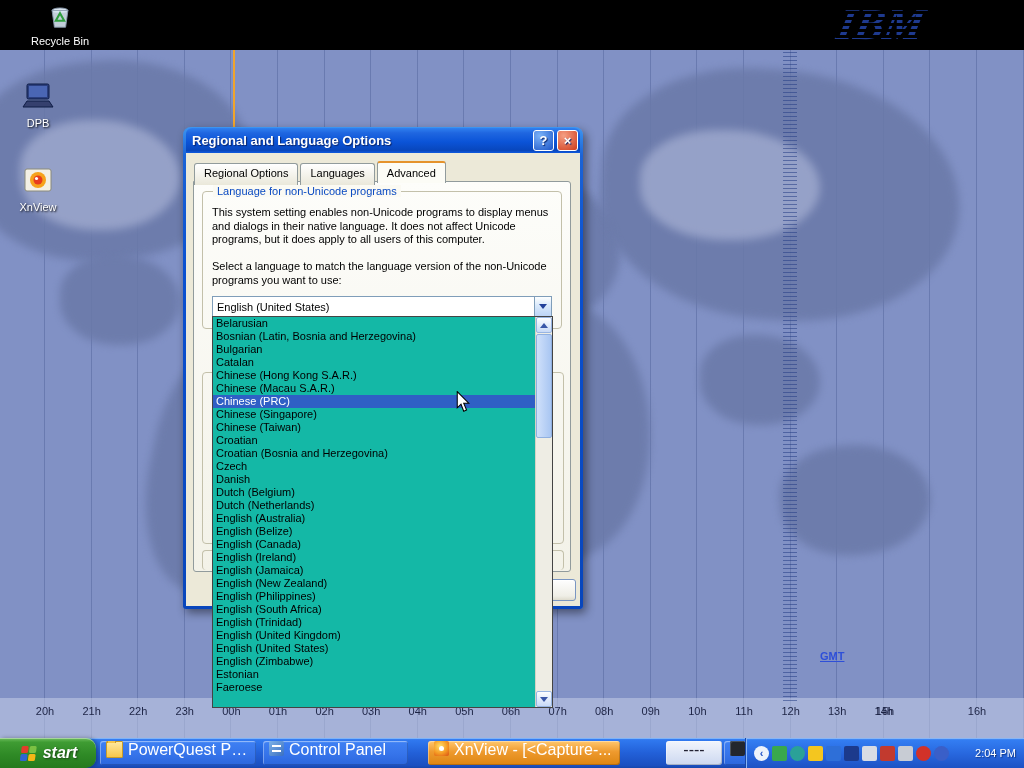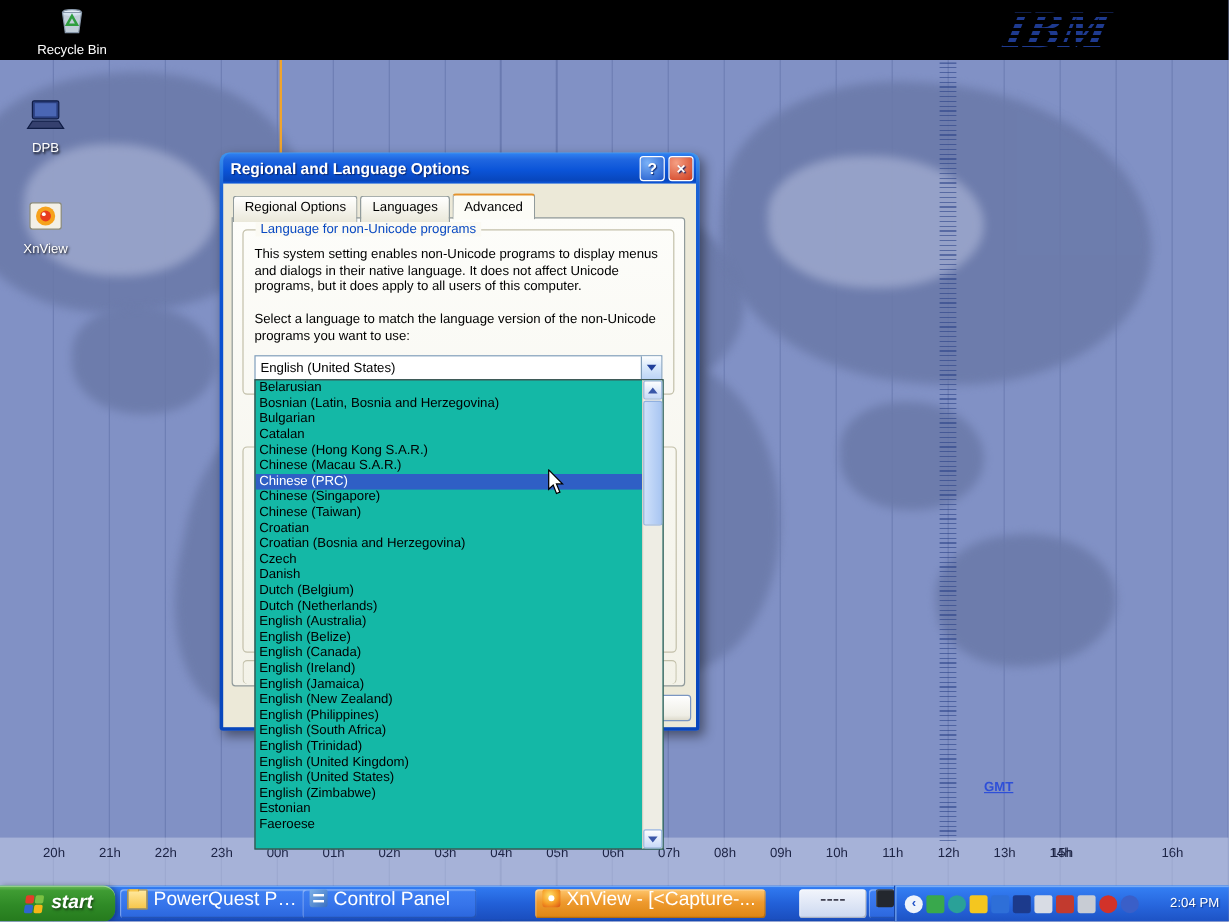--- a/index.html
+++ b/index.html
@@ -109,21 +109,21 @@
   .start-btn{position:absolute;left:0;top:0;width:96px;height:30px;border-radius:0 10px 10px 0;
     background:linear-gradient(180deg,#6fbf5f 0%,#3f9c33 14%,#2f8a26 55%,#257a1d 100%);
     box-shadow:inset 0 1px 0 rgba(255,255,255,.4),2px 0 4px rgba(0,0,0,.3);
     display:flex;align-items:center;justify-content:center;gap:5px;color:#fff;
     font-style:italic;font-weight:bold;font-size:16px;text-shadow:1px 1px 2px #1a4414;cursor:default;}
   .task-btn{position:absolute;top:3px;height:24px;box-sizing:border-box;border-radius:3px;
     display:flex;align-items:flex-start;gap:5px;padding:0 6px;color:#fff;font-size:16px;
     white-space:nowrap;overflow:hidden;cursor:default;
     background:linear-gradient(180deg,#5c97f7 0%,#3d7ef2 10%,#3674ea 55%,#2b66dd 100%);
     box-shadow:inset 1px 1px 0 rgba(255,255,255,.35), inset -1px -1px 0 rgba(0,0,0,.18);}
-  .task-btn.attention{background:linear-gradient(180deg,#ffc76e 0%,var(--attention-orange,#ee9a2e) 45%,#dd8512 100%);margin-left:18px;}
+  .task-btn.attention{background:linear-gradient(180deg,#ffc76e 0%,var(--attention-orange,#ee9a2e) 45%,#dd8512 100%);}
   .task-btn.light{background:linear-gradient(180deg,#f2f5fc,#ccd8f0);color:#223;justify-content:center;}
   .tb-label{overflow:hidden;text-overflow:ellipsis;}
   .tb-icon{width:15px;height:15px;flex:0 0 auto;position:relative;border-radius:2px;}
   .folder-icon{background:linear-gradient(180deg,#ffe9a0,#f7c64a);border:1px solid #c89b2a;border-radius:1px;}
   .folder-icon::before{content:'';position:absolute;top:-3px;left:0;width:7px;height:3px;
     background:#f7c64a;border:1px solid #c89b2a;border-bottom:none;border-radius:1px 1px 0 0;}
   .control-panel-icon{background:linear-gradient(135deg,#7db2e8,#3a6fc0);}
   .control-panel-icon::before{content:'';position:absolute;left:3px;right:3px;top:4px;height:2px;background:#fff;box-shadow:0 5px 0 #fff;}
   .xnview-icon{background:radial-gradient(circle at 40% 35%,#ffe06a 0%,#f59a23 55%,#d84f15 100%);}
   .xnview-icon::before{content:'';position:absolute;left:5px;top:5px;width:5px;height:5px;border-radius:50%;background:#fff;}
@@ -301,21 +301,21 @@
           <rect x="11" y="9" width="7" height="7" rx="1.5" fill="#f6b716"></rect>
         </g>
       </svg>
       <span>start</span>
     </div>
     <div>
         <div class="task-btn normal" style="left: 100px; width: 156px;">
           <span class="tb-icon folder-icon"></span>
           <span class="tb-label">PowerQuest Partition...</span>
         </div>
-        <div class="task-btn normal" style="left: 252px; width: 145px;">
+        <div class="task-btn normal" style="left: 263px; width: 145px;">
           <span class="tb-icon control-panel-icon"></span>
           <span class="tb-label">Control Panel</span>
         </div>
         <div class="task-btn attention" style="left: 428px; width: 192px;">
           <span class="tb-icon xnview-icon"></span>
           <span class="tb-label">XnView - [&lt;Capture-...</span>
         </div>
         <div class="task-btn light" style="left: 666px; width: 56px;">
           <span class="tb-label">----</span>
         </div>

